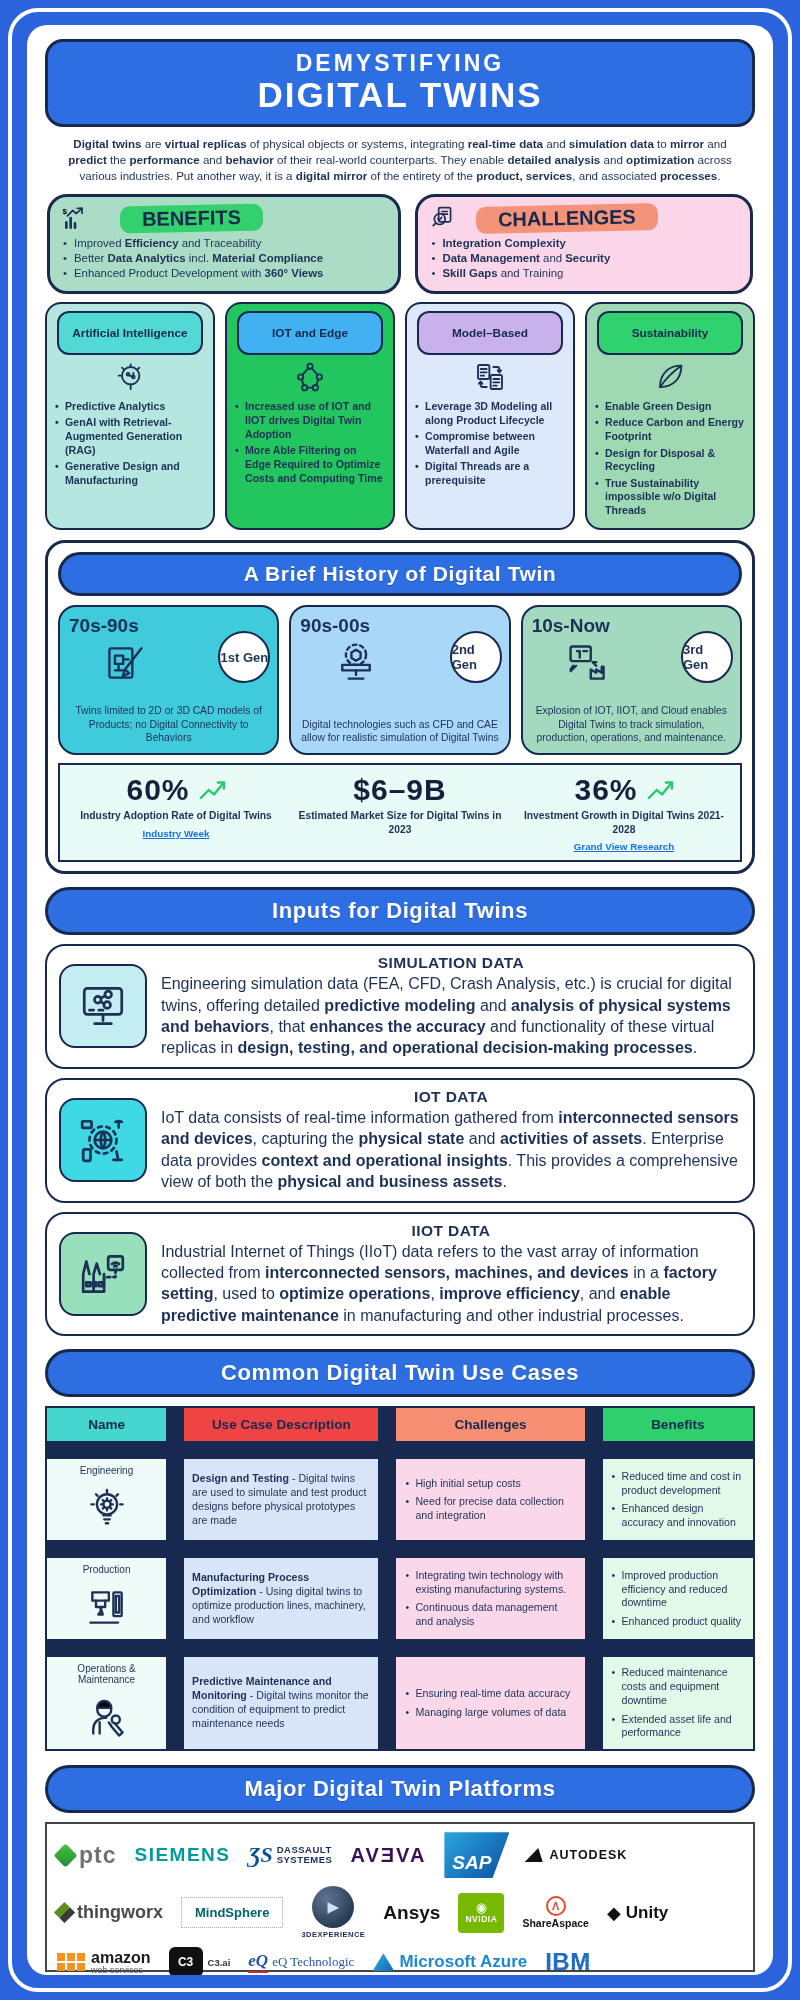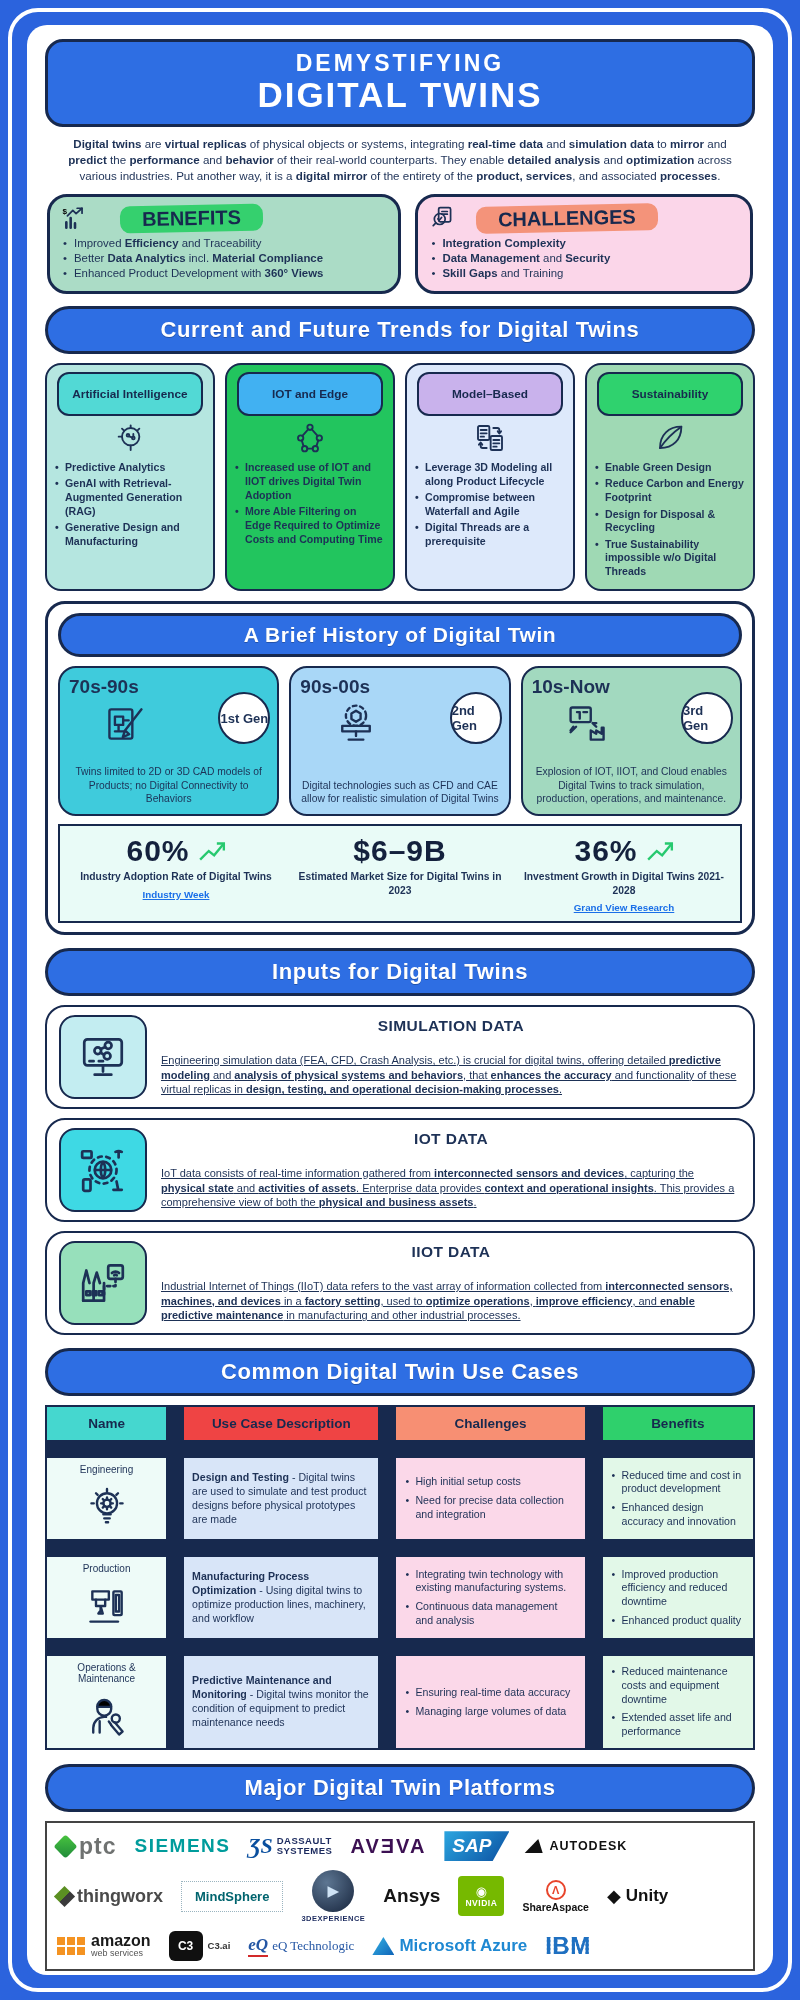--- a/index.html
+++ b/index.html
@@ -67,21 +67,21 @@
   .stat-label { font-size:10.3px; font-weight:800; color:var(--ink); line-height:1.3; margin-top:2px; }
   .stat-link { font-size:9.8px; font-weight:700; color:#1a6fe8; text-decoration:underline; display:inline-block; margin-top:1px; cursor:pointer; }
 
   
   .input-row { border:2.5px solid var(--navy); border-radius:20px; padding:8px 12px; display:flex; gap:14px; align-items:center; margin-bottom:9px; }
   .input-tile { flex:0 0 88px; height:84px; border:2px solid var(--navy); border-radius:16px; display:flex; align-items:center; justify-content:center; }
   .it0 { background:#c3edf1; } .it1 { background:#3ed9e4; } .it2 { background:#97e0bb; }
   .input-tile svg { width:50px; height:50px; stroke:var(--ink); fill:none; stroke-width:1.3; stroke-linecap:round; stroke-linejoin:round; }
   .input-body { flex:1; }
   .input-title { text-align:center; font-size:15.5px; font-weight:900; color:var(--ink); letter-spacing:0.4px; }
-  .input-text { font-size:11px; color:var(--ink); line-height:1.34; margin-top:18px;text-decoration:underline; }
+  .input-text { font-size:16px; color:var(--ink); line-height:1.34; margin-top:1px; }
 
   
   .uc-table { display:grid; grid-template-columns:0.95fr 1.55fr 1.5fr 1.2fr; gap:18px; background:var(--navy); border:2.5px solid var(--navy); margin-bottom:10px; }
   .uc-cell { padding:6px 8px; }
   .uc-h { text-align:center; font-weight:900; font-size:13.5px; color:var(--navy); padding:9px 4px; }
   .uh0 { background:#45d7cf; } .uh1 { background:#ef4444; } .uh2 { background:#f78f73; } .uh3 { background:#2fd06c; }
   .uc-name { background:#eefbf8; text-align:center; }
   .uc-name-label { font-size:10px; font-weight:400; color:var(--ink); }
   .uc-name svg { width:44px; height:44px; margin-top:10px; stroke:var(--ink); fill:none; stroke-width:1.3; stroke-linecap:round; stroke-linejoin:round; }
   .uc-desc { background:#d8e5f8; font-size:10.6px; color:var(--ink); line-height:1.32; display:flex; align-items:center; }
@@ -93,21 +93,21 @@
   
   .logos-box { border:2px solid #444; background:#fff; padding:8px 10px; margin-bottom:10px; display:flex; flex-wrap:wrap; align-items:center; gap:8px 18px; min-height:150px; }
   .logo { display:flex; align-items:center; gap:5px; }
   .lg-ptc .txt { font-size:23px; font-weight:600; color:#6f7271; letter-spacing:1px; }
   .ptc-mark { width:17px; height:17px; background:linear-gradient(135deg,#49c53f,#1f8a3a); border-radius:3px; transform:rotate(45deg); display:inline-block; }
   .lg-siemens .txt { color:#009c9c; font-weight:900; font-size:19px; letter-spacing:1.5px; }
   .lg-dassault { gap:4px; }
   .ds-mark { font-family:"Liberation Serif", serif; font-style:italic; font-weight:900; font-size:22px; color:#0a4f9e; }
   .ds-lines { font-size:9.5px; font-weight:800; color:#1b2a5e; line-height:1.1; letter-spacing:0.5px; }
   .lg-aveva .txt { color:#3c1053; font-weight:900; font-size:20px; letter-spacing:2px; }
-  .lg-sap .txt { background:linear-gradient(135deg,#2ba6e0,#0b4fa0); color:#fff; font-style:italic; font-weight:900; font-size:19px; padding:4px 18px 4px 8px; clip-path:polygon(0 0,100% 0,74% 100%,0 100%); display:inline-block; }
+  .lg-sap .txt { background:linear-gradient(135deg,#2ba6e0,#0b4fa0); color:#fff; font-style:italic; font-weight:900; font-size:19px; padding:20px 18px 4px 8px; clip-path:polygon(0 0,100% 0,74% 100%,0 100%); display:inline-block; }
   .lg-autodesk { gap:4px; }
   .adsk-mark { width:0; height:0; border-left:9px solid transparent; border-right:9px solid transparent; border-bottom:14px solid #111; transform:skewX(-18deg); display:inline-block; }
   .lg-autodesk .txt { font-size:12.5px; font-weight:900; color:#111; letter-spacing:1px; }
   .twx-mark { width:15px; height:15px; background:linear-gradient(90deg,#5b8f22 50%,#3a3a3a 50%); transform:rotate(45deg); display:inline-block; }
   .lg-thingworx .txt { font-size:18px; font-weight:600; color:#4a4a4a; }
   .lg-mindsphere .txt { border:1.5px dotted #9ab4c0; padding:7px 13px; color:#00646e; font-size:13px; font-weight:700; }
   .lg-3dx { flex-direction:column; gap:2px; }
   .x3d-circle { width:42px; height:42px; border-radius:50%; background:radial-gradient(circle at 35% 30%,#5d7692,#16243c); display:flex; align-items:center; justify-content:center; color:#cfe3f5; font-size:15px; }
   .lg-3dx .txt { font-size:7.5px; font-weight:900; color:#1b2a5e; letter-spacing:0.5px; }
   .lg-ansys .txt { font-size:19px; font-weight:900; color:#151515; }
@@ -183,21 +183,20 @@
           <span class="hl hl-salmon">CHALLENGES</span>
         </div>
         <ul>
           <li><span class="b">Integration Complexity</span></li>
           <li><span class="b">Data Management</span><span> and </span><span class="b">Security</span></li>
           <li><span class="b">Skill Gaps</span><span> and Training</span></li>
         </ul>
       </div>
     </div>
 
-    <div class="pill">Current and Future Trends for Digital Twins</div>
     <div class="trends-row">
       <div class="trend-card tc0">
         <div class="trend-pill">Artificial Intelligence</div>
         <svg viewBox="0 0 24 24">
             <circle cx="12.5" cy="11" r="6.5"></circle>
             <path d="M12.5 4.5V2.5M7.5 6.5L6 5M17.5 6.5L19 5M6 11H3.5M12.5 17.5V21"></path>
             <circle cx="10.5" cy="10" r="1"></circle>
             <circle cx="14.5" cy="12" r="1"></circle>
             <path d="M11.2 10.8l2.3 .8M14.5 11v-2"></path>
           </svg>

